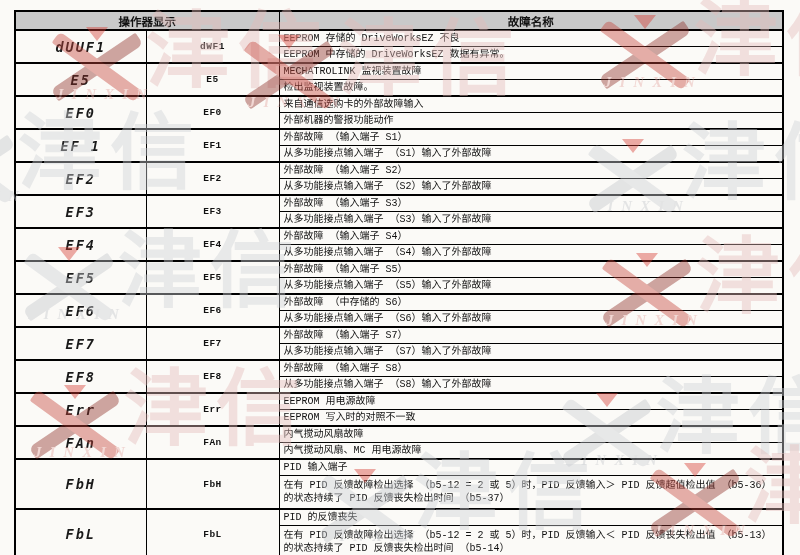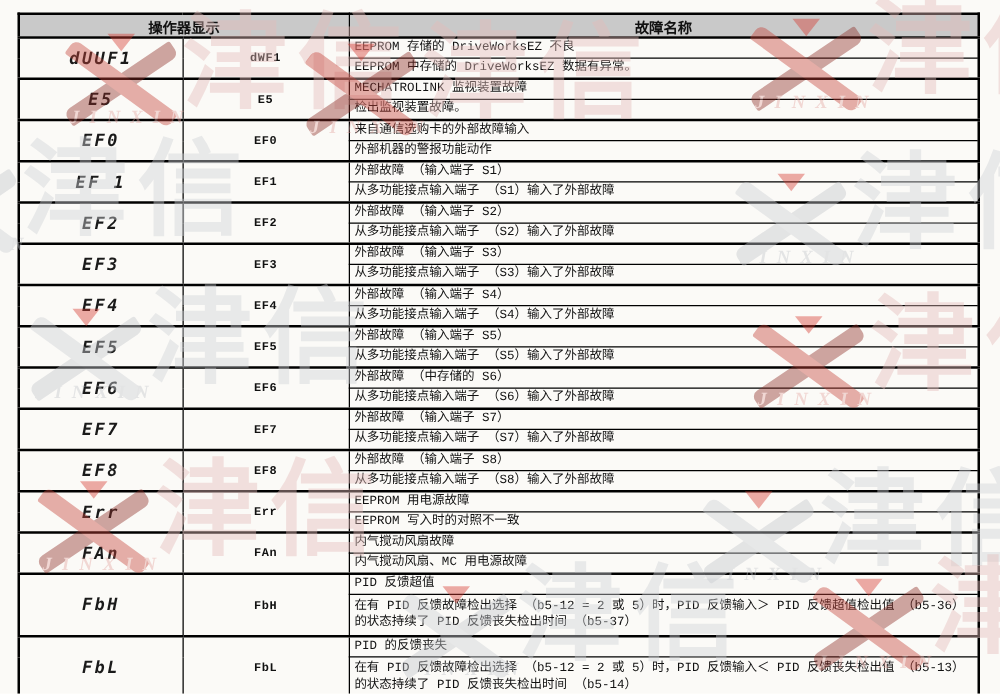--- a/index.html
+++ b/index.html
@@ -202,21 +202,21 @@
           <td class="disp" rowspan="2">FAn</td>
           <td class="code" rowspan="2">FAn</td>
           <td class="fault">内气搅动风扇故障</td>
         </tr>
         <tr>
           <td class="fault">内气搅动风扇、MC 用电源故障</td>
         </tr>
         <tr class="group-start">
           <td class="disp" rowspan="2">FbH</td>
           <td class="code" rowspan="2">FbH</td>
-          <td class="fault">PID 反馈超值</td>
+          <td class="fault">PID 输入端子</td>
         </tr>
         <tr>
           <td class="fault tall">在有 PID 反馈故障检出选择 （b5-12 = 2 或 5）时，PID 反馈输入＞ PID 反馈超值检出值 （b5-36）的状态持续了 PID 反馈丧失检出时间 （b5-37）</td>
         </tr>
         <tr class="group-start">
           <td class="disp" rowspan="2">FbL</td>
           <td class="code" rowspan="2">FbL</td>
           <td class="fault">PID 的反馈丧失</td>
         </tr>
         <tr>

